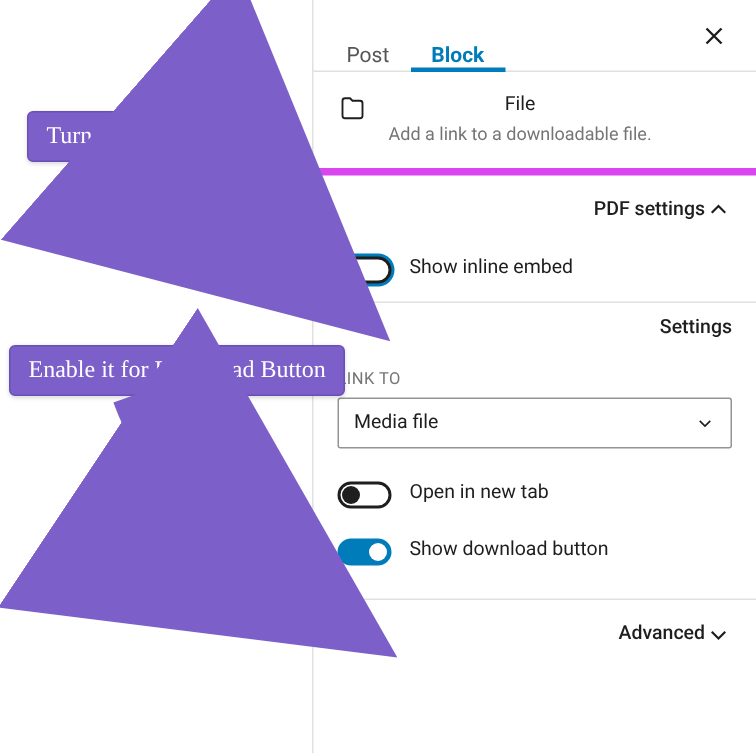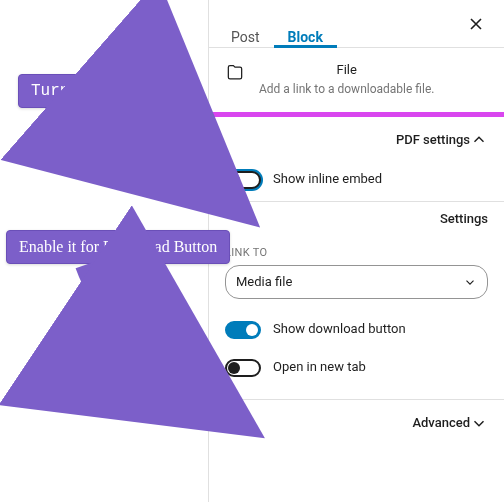--- a/index.html
+++ b/index.html
@@ -120,21 +120,21 @@
     font-size: 11px;
     text-transform: uppercase;
     color: #757575;
     letter-spacing: .3px;
     margin: 10px 0 6px 0;
   }
   .select {
     width: 100%;
     height: 34px;
     border: 1px solid #949494;
-    border-radius: 14px;
+    border-radius: 2px;
     padding: 0 10px;
     display: flex;
     align-items: center;
     justify-content: space-between;
     font-size: 13px;
     background: #fff;
     cursor: pointer;
     margin-bottom: 14px;
   }
   .callout {
@@ -202,45 +202,45 @@
       <span>Settings</span>
     </div>
     <div class="field-label">Link to</div>
     <div class="select">
       <span>Media file</span>
       <svg width="14" height="14" viewBox="0 0 20 20">
           <path d="M5 8l5 5 5-5" fill="none" stroke="#1e1e1e" stroke-width="1.6"></path>
         </svg>
     </div>
     <div class="toggle-row">
+      <div class="toggle">
+          <div class="knob"></div>
+        </div>
+      <span class="toggle-label">Open in new tab</span>
+    </div>
+    <div class="toggle-row">
       <div class="toggle on">
           <div class="knob"></div>
         </div>
       <span class="toggle-label">Show download button</span>
-    </div>
-    <div class="toggle-row">
-      <div class="toggle">
-          <div class="knob"></div>
-        </div>
-      <span class="toggle-label">Open in new tab</span>
     </div>
   </div>
 
   <div class="section" style="border-bottom:none;">
     <div class="section-head">
       <span>Advanced</span>
       <svg class="chev" viewBox="0 0 20 20">
           <path d="M5 8l5 5 5-5" fill="none" stroke="#1e1e1e" stroke-width="1.6"></path>
         </svg>
     </div>
   </div>
 
 </div>
 
-<div class="callout" style="top:74px; left:18px;font-family:Liberation Mono, monospace;">Turn OFF</div>
+<div class="callout" style="top:74px; left:18px;">Turn OFF</div>
 
 <svg class="arrow" style="top:88px; left:55px;" width="180" height="120" viewBox="0 0 180 120">
   <defs>
     <marker id="ah1" markerWidth="12" markerHeight="12" refX="9" refY="6" orient="auto">
       <path d="M0 0 L12 6 L0 12 z" fill="#7c5fc9"></path>
     </marker>
   </defs>
   <path d="M10 18 Q80 30 160 100" stroke="#7c5fc9" stroke-width="20" fill="none" marker-end="url(#ah1)"></path>
 </svg>
 

